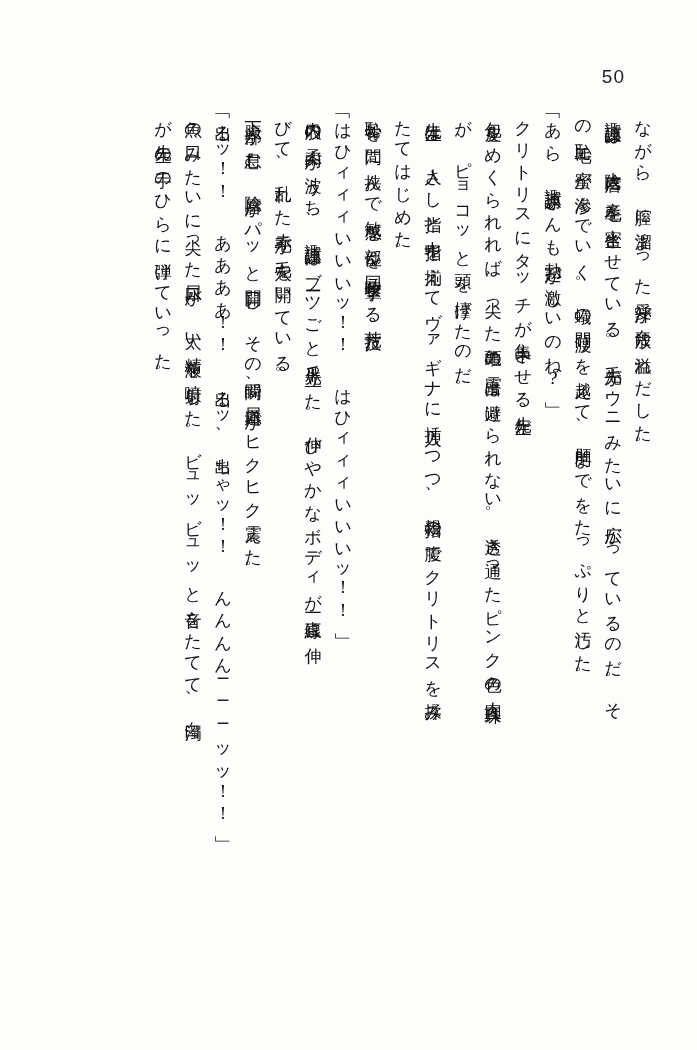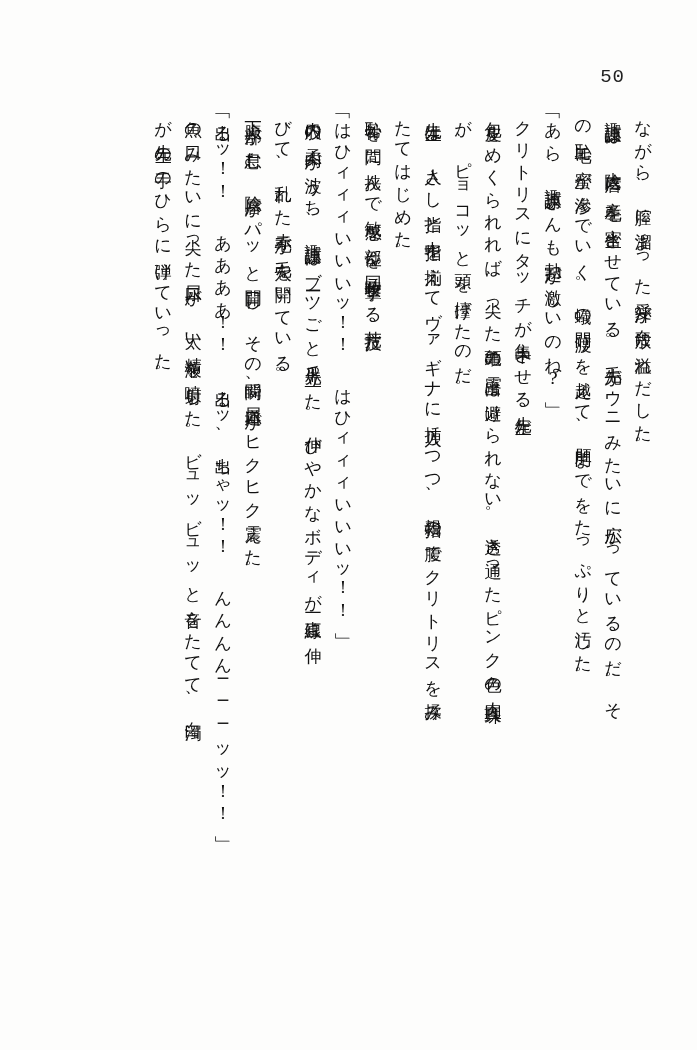--- a/index.html
+++ b/index.html
@@ -20,21 +20,21 @@
     height: 1050px;
     background: #fdfdfc;
   }
   .page-number {
     position: absolute;
     top: 66px;
     right: 72px;
     font-size: 19px;
     letter-spacing: 1px;
     color: #222;
-    font-family: Liberation Mono, monospace;
+    font-family: Liberation Sans, sans-serif;
   }
   .text-block {
     position: absolute;
     top: 108px;
     right: 46px;
     left: 48px;
     bottom: 38px;
     display: flex;
     flex-direction: row-reverse;
     justify-content: flex-start;

